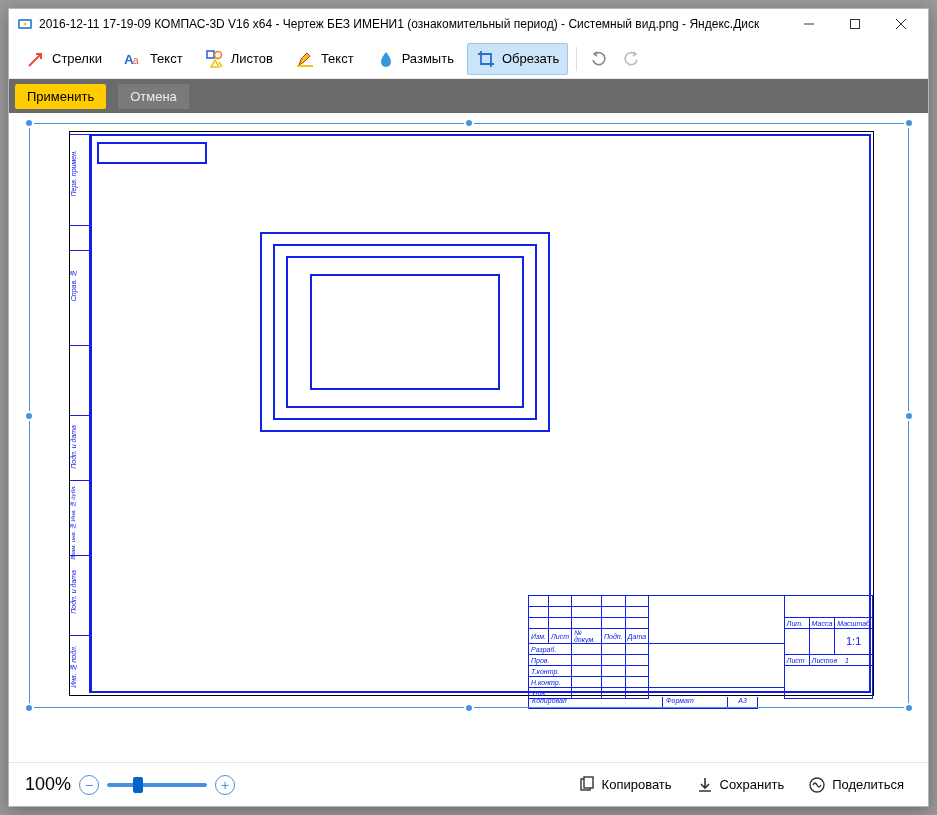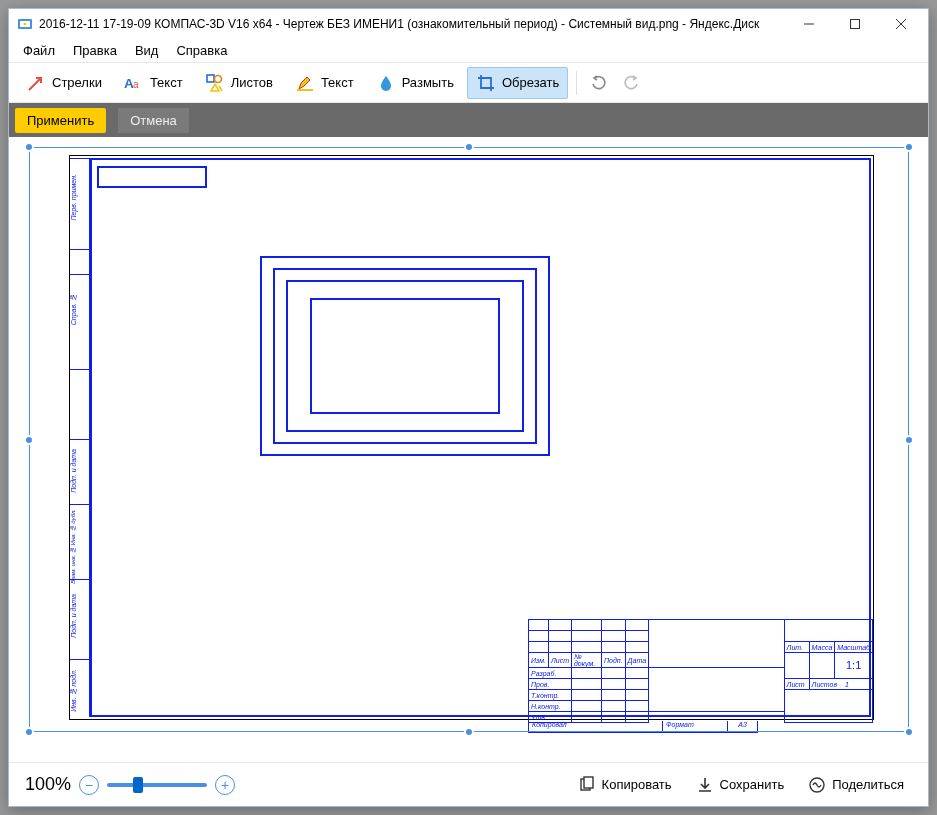--- a/index.html
+++ b/index.html
@@ -319,26 +319,20 @@
       </div>
       <div class="titlebar-btn">
         <svg width="10" height="10">
             <line x1="0" y1="0" x2="10" y2="10" stroke-width="1"></line>
             <line x1="10" y1="0" x2="0" y2="10" stroke-width="1"></line>
           </svg>
       </div>
     </div>
   </div>
 
-  <div class="menubar">
-    <div class="menu-item">Файл</div>
-    <div class="menu-item">Правка</div>
-    <div class="menu-item">Вид</div>
-    <div class="menu-item">Справка</div>
-  </div>
 
   <div class="toolbar">
     <div class="tool-btn">
       <span class="tool-icon">
         <svg width="20" height="20" viewBox="0 0 20 20">
             <path d="M3 17 L14 6 M10 5 L15 5 L15 10" stroke="#e74c3c" stroke-width="2" fill="none"></path>
           </svg>
       </span>
       <span>Стрелки</span>
     </div>

